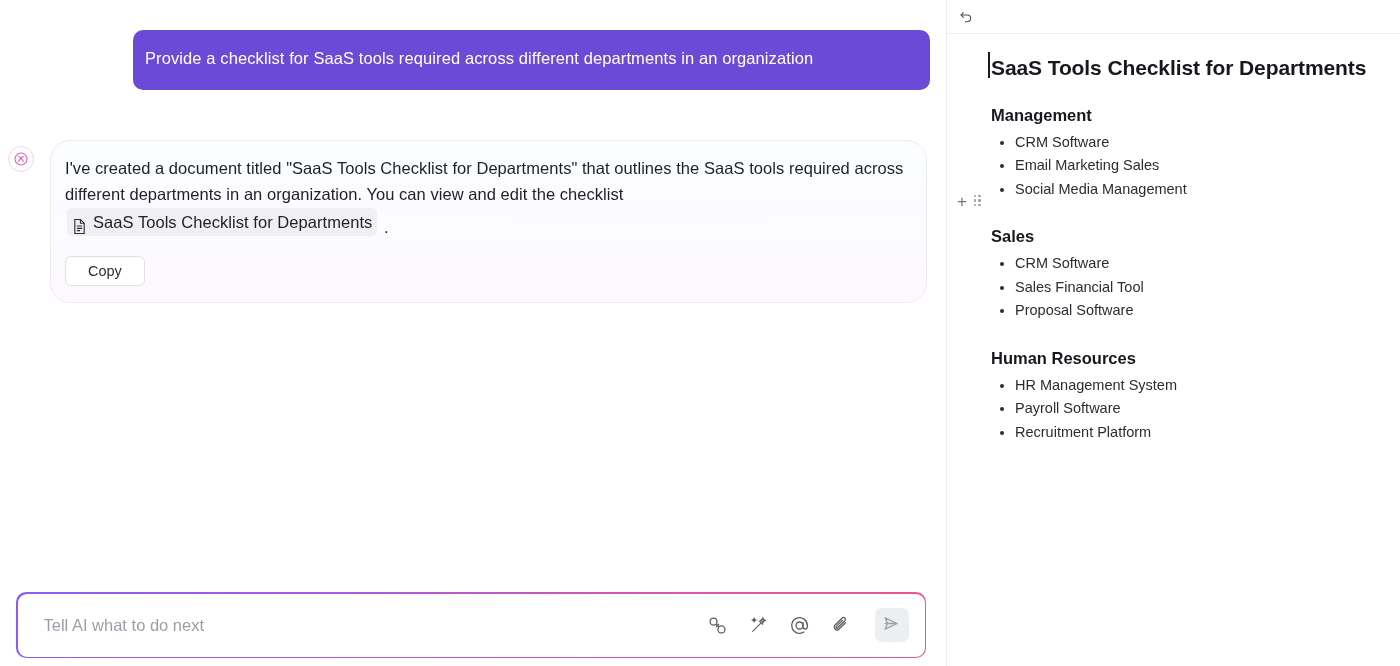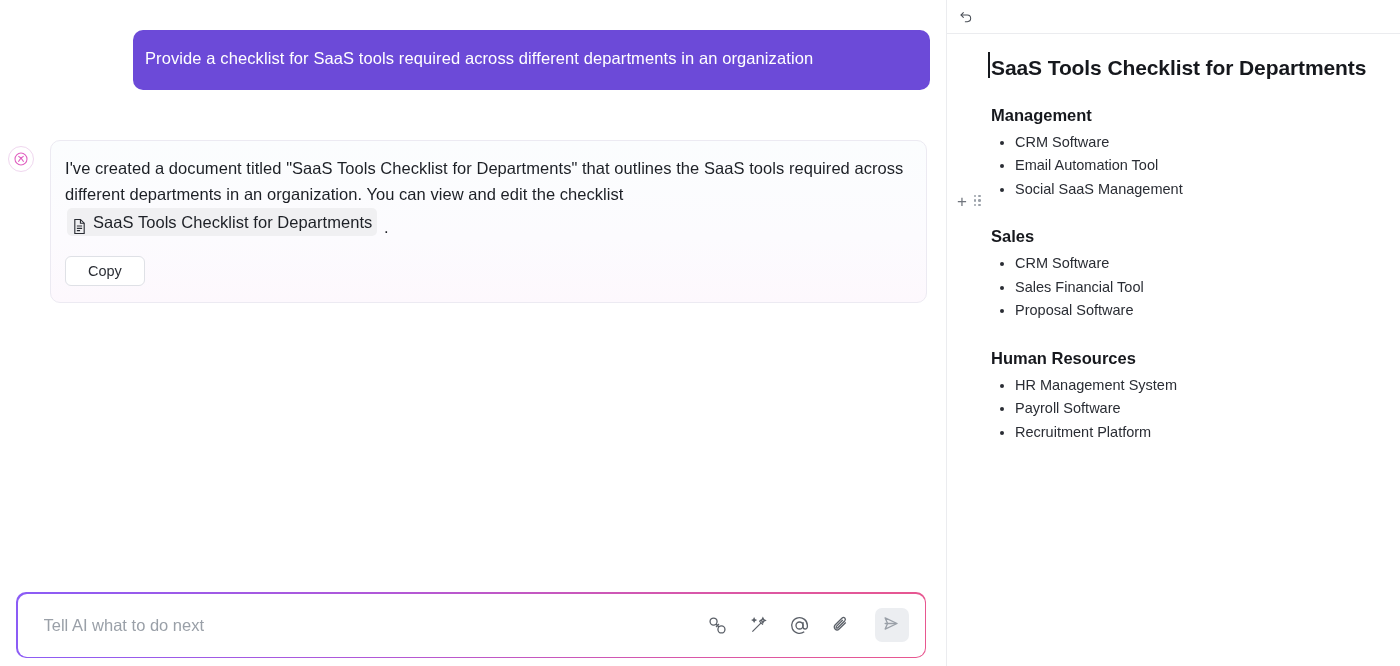--- a/index.html
+++ b/index.html
@@ -57,21 +57,21 @@
     flex: 0 0 26px;
   }
   .avatar svg { display: block; }
 
   .assistant-bubble {
     margin-left: 16px;
     width: 877px;
     min-height: 155px;
     background: linear-gradient(180deg, #fbfdfe 0%, #fcfbfe 60%, #fdf8fd 100%);
     border: 1px solid #eceaf2;
-    border-radius: 10px;
+    border-radius: 20px;
     padding: 14px 16px 16px 14px;
   }
   .assistant-text {
     font-size: 16.5px;
     line-height: 1.6;
     color: #1d2026;
     letter-spacing: 0.05px;
   }
   .doc-chip {
     display: inline-flex;
@@ -335,22 +335,22 @@
       </span>
     </div>
 
     <div class="doc-body">
       <div class="doc-title">SaaS Tools Checklist for Departments</div>
 
       <div class="doc-section">
         <div class="doc-h2">Management</div>
         <ul class="doc-list">
           <li>CRM Software</li>
-          <li>Email Automation Tool</li>
-          <li>Social SaaS Management</li>
+          <li>Email Marketing Sales</li>
+          <li>Social Media Management</li>
         </ul>
         <div class="row-handles" style="top:159px;">
           <span class="handle-plus">+</span>
           <span class="handle-grip">
             <i></i>
               <i></i>
               <i></i>
               <i></i>
               <i></i>
               <i></i>

